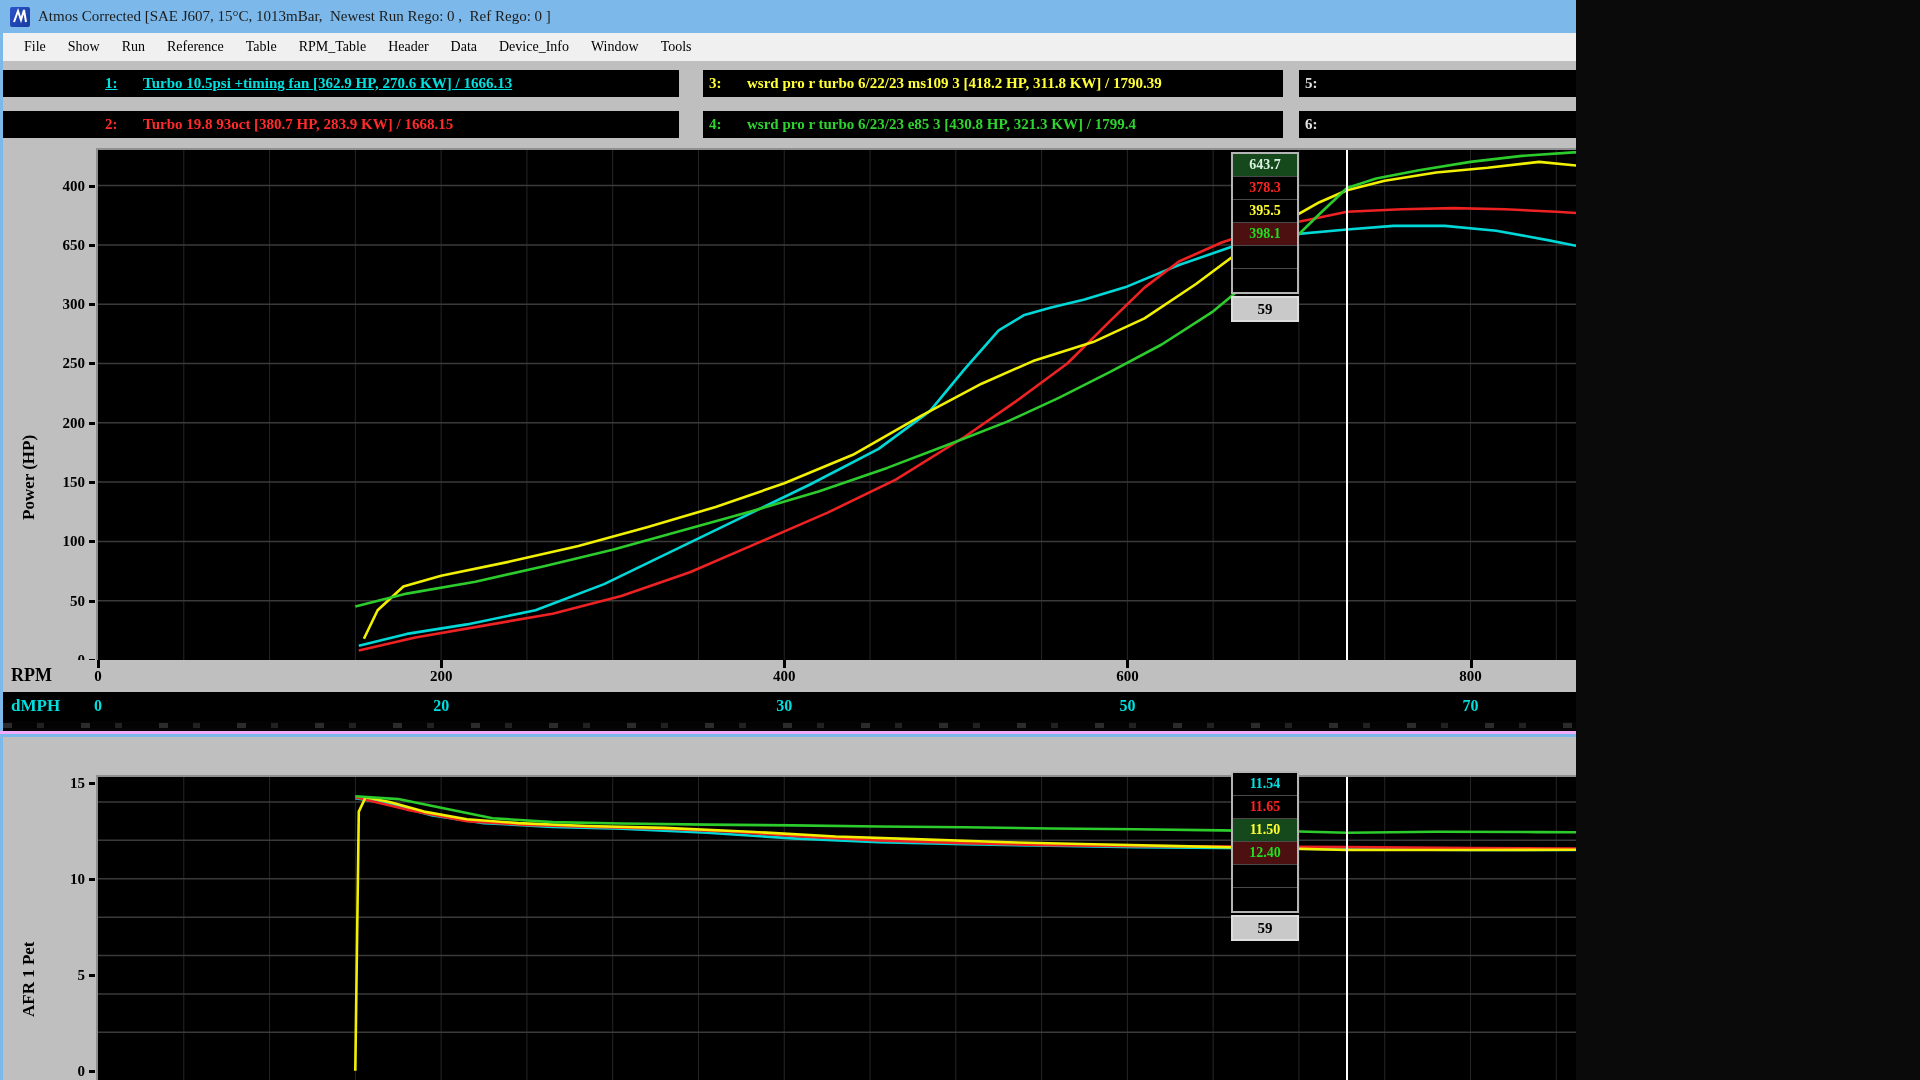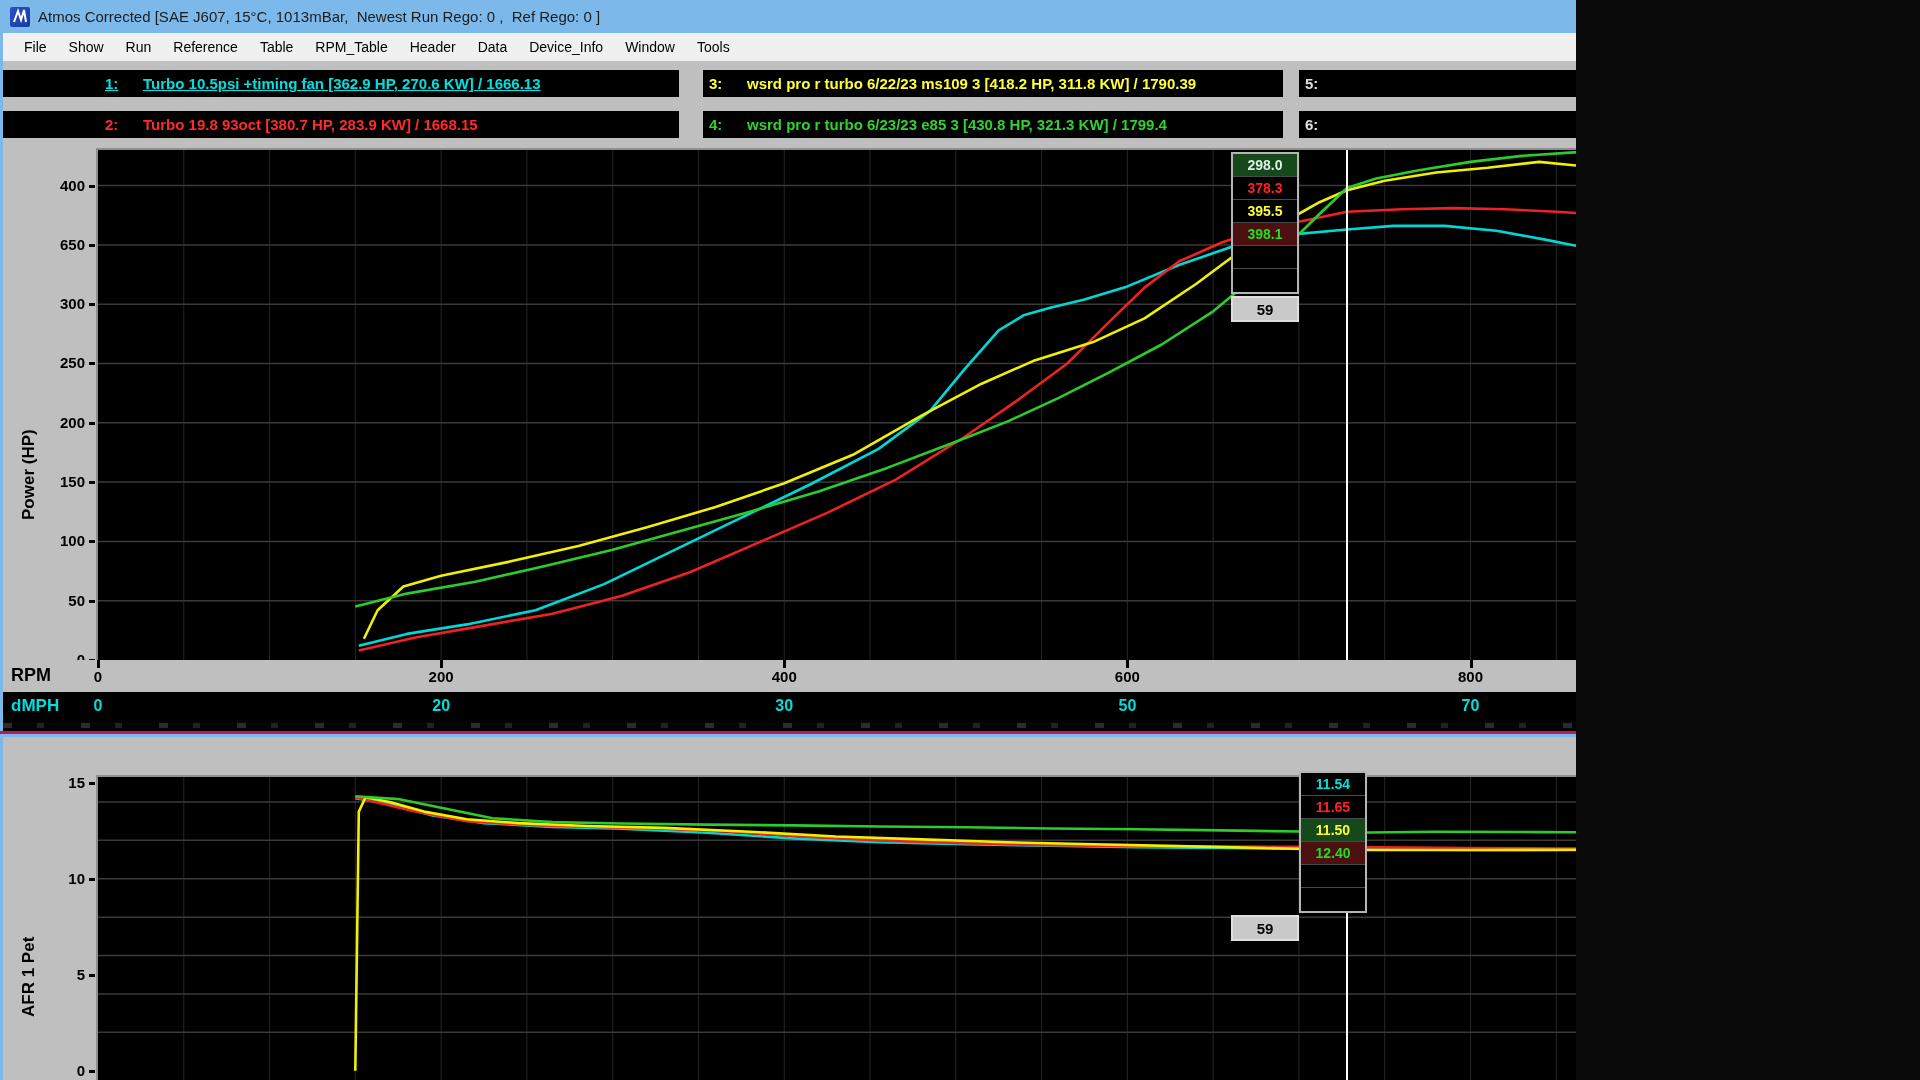--- a/index.html
+++ b/index.html
@@ -1,18 +1,18 @@
 <!DOCTYPE html>
 <html><head>
 <meta charset="utf-8">
 <style>
   html,body{margin:0;padding:0;background:#0a0a0a;}
   *{box-sizing:border-box;}
   #stage{position:relative;width:1576px;height:1080px;overflow:hidden;
-         font-family:Liberation Sans, sans-serif;background:#be185d;}
+         font-family:Liberation Serif, serif;background:#f0abfc;}
   
   .win{position:absolute;left:0;width:1920px;border-left:3px solid #7cb9ea;border-right:3px solid #7cb9ea;}
   #win1{top:0;height:731px;border-bottom:3px solid #7cb9ea;background:#bfbfbf;}
   #win2{top:734px;height:346px;border-top:3px solid #7cb9ea;background:#bfbfbf;}
   .titlebar{position:absolute;left:0;right:0;top:0;height:33px;background:#7cb9ea;
             display:flex;align-items:center;color:#1c1c1c;font-size:15px;white-space:pre;}
   .appicon{width:20px;height:20px;margin:0 8px 0 7px;border-radius:2px;
            background:linear-gradient(135deg,#2a53c9,#173a9e);position:relative;flex:0 0 auto;}
   .appicon svg{position:absolute;inset:0;}
   .winbtns{position:absolute;right:0;top:0;height:33px;display:flex;}
@@ -171,21 +171,21 @@
           <polyline points="260.8,495.8 308.8,483.9 368.9,474.4 437.5,460.2 506.1,434.1 574.7,400.9 643.4,367.7 712.0,334.5 780.6,298.9 832.1,260.9 866.4,219.4 900.7,180.3 926.4,164.9 952.2,157.7 986.5,149.4 1029.4,136.4 1080.9,115.0 1132.3,97.3 1183.8,85.4 1249.0,79.5 1295.3,75.9 1346.8,75.9 1398.2,80.7 1449.7,90.1 1502.9,100.8" fill="none" stroke="#00d8d8" stroke-width="2.6" stroke-linejoin="round"></polyline>
           <polyline points="260.8,500.5 317.4,487.5 386.0,475.6 454.6,463.7 523.3,446.0 591.9,422.2 660.5,392.6 729.1,362.9 797.8,329.7 866.4,287.0 917.9,251.4 969.3,213.5 1012.2,170.8 1046.5,137.6 1080.9,111.5 1123.7,92.5 1166.6,78.3 1209.5,70.0 1249.0,61.7 1303.9,59.3 1355.4,58.1 1406.8,59.3 1458.3,61.7 1509.8,65.2 1561.2,70.0 1626.4,75.9" fill="none" stroke="#ee2222" stroke-width="2.6" stroke-linejoin="round"></polyline>
           <polyline points="265.9,488.7 279.6,460.2 305.4,436.5 343.1,425.8 411.8,411.6 480.4,396.1 549.0,377.2 617.6,357.0 686.3,333.3 754.9,304.8 823.5,265.7 883.6,233.7 935.0,211.1 995.1,192.1 1046.5,168.4 1098.0,134.0 1140.9,102.0 1183.8,73.5 1221.5,52.2 1249.0,40.3 1286.7,30.8 1338.2,22.5 1389.7,17.8 1441.1,11.9 1489.2,16.6 1544.1,9.5 1595.5,5.9 1643.6,13.0 1689.9,22.5 1719.1,26.1" fill="none" stroke="#f0f000" stroke-width="2.6" stroke-linejoin="round"></polyline>
           <polyline points="257.3,456.6 308.8,443.6 377.4,431.7 446.1,416.3 514.7,399.7 583.3,380.7 651.9,361.7 720.6,341.6 789.2,317.9 857.8,291.8 909.3,271.6 960.8,247.9 1012.2,221.8 1063.7,194.5 1115.2,161.3 1158.1,125.7 1192.4,92.5 1221.5,64.0 1249.0,38.0 1278.2,28.5 1321.0,20.2 1372.5,11.9 1424.0,5.9 1475.5,2.4 1526.9,1.2 1578.4,2.4 1631.6,5.9" fill="none" stroke="#2ccc2c" stroke-width="2.6" stroke-linejoin="round"></polyline>
         </svg>
       <div class="cursorline" style="left:1248px;top:0;height:510px"></div>
     </div>
     <div class="rightpad" style="left:1907px;top:148px;width:10px;height:514px"></div>
 
     <div class="vbox" id="power-vbox" style="left:1228px;top:152px">
-        <div class="vcell" style="color: rgb(218, 242, 226); background: rgb(21, 72, 27);">298.0</div>
+        <div class="vcell" style="color: rgb(218, 242, 226); background: rgb(21, 72, 27);">643.7</div>
         <div class="vcell" style="color: rgb(255, 34, 34); background: rgb(0, 0, 0);">378.3</div>
         <div class="vcell" style="color: rgb(255, 255, 46); background: rgb(0, 0, 0);">395.5</div>
         <div class="vcell" style="color: rgb(31, 223, 31); background: rgb(76, 16, 16);">398.1</div>
         <div class="vcell" style="color: rgb(0, 0, 0); background: rgb(0, 0, 0);"></div>
         <div class="vcell" style="color: rgb(0, 0, 0); background: rgb(0, 0, 0);"></div>
       </div>
     <div class="vfoot" id="power-vfoot" style="left:1228px;top:296px">59</div>
 
     <div id="rpmrow">
       <span id="rpmlabel">RPM</span>
@@ -260,21 +260,21 @@
           <line x1="0" x2="1810" y1="24.96000000000001" y2="24.96000000000001" stroke="#3a3a3a" stroke-width="1.5"></line>
           <polyline points="257.3,21.1 291.7,26.9 334.5,38.4 386.0,46.1 454.6,49.9 523.3,51.8 609.1,55.7 694.8,61.4 780.6,65.3 866.4,67.2 952.2,68.7 1038.0,70.1 1123.7,71.0 1200.9,71.8 1249.0,72.2 1372.5,73.0 1502.9,73.0" fill="none" stroke="#00d8d8" stroke-width="2.6" stroke-linejoin="round"></polyline>
           <polyline points="257.3,20.2 308.8,32.6 368.9,44.2 428.9,48.0 497.5,49.9 566.2,51.8 634.8,54.7 703.4,59.5 780.6,63.4 866.4,66.2 952.2,68.2 1038.0,69.1 1132.3,69.5 1200.9,69.9 1249.0,70.1 1372.5,71.0 1509.8,71.8 1626.4,72.0" fill="none" stroke="#ee2222" stroke-width="2.6" stroke-linejoin="round"></polyline>
           <polyline points="257.3,293.8 260.8,34.6 267.6,20.2 291.7,25.0 326.0,34.6 368.9,42.2 420.3,46.1 489.0,49.0 566.2,50.9 651.9,54.7 737.7,59.5 823.5,62.4 909.3,65.3 995.1,67.2 1080.9,69.1 1166.6,71.0 1249.0,73.0 1372.5,73.0 1509.8,72.6 1719.1,72.0" fill="none" stroke="#f0f000" stroke-width="2.6" stroke-linejoin="round"></polyline>
           <polyline points="257.3,19.2 300.2,22.1 343.1,30.7 394.6,41.3 454.6,45.1 523.3,46.5 609.1,47.6 694.8,48.4 780.6,49.5 866.4,50.3 952.2,51.5 1038.0,52.2 1123.7,53.4 1200.9,54.5 1249.0,55.7 1338.2,54.7 1441.1,55.1 1544.1,55.7 1631.6,55.7" fill="none" stroke="#2ccc2c" stroke-width="2.6" stroke-linejoin="round"></polyline>
         </svg>
       <div class="cursorline" style="left:1248px;top:0;height:306px"></div>
     </div>
     <div class="rightpad" style="left:1907px;top:38px;width:10px;height:308px"></div>
 
-    <div class="vbox" id="afr-vbox" style="left:1296px;top:34px">
+    <div class="vbox" id="afr-vbox" style="left:1228px;top:34px">
         <div class="vcell" style="color: rgb(0, 224, 224); background: rgb(0, 0, 0);">11.54</div>
         <div class="vcell" style="color: rgb(255, 34, 34); background: rgb(0, 0, 0);">11.65</div>
         <div class="vcell" style="color: rgb(255, 255, 46); background: rgb(21, 72, 27);">11.50</div>
         <div class="vcell" style="color: rgb(31, 223, 31); background: rgb(76, 16, 16);">12.40</div>
         <div class="vcell" style="color: rgb(0, 0, 0); background: rgb(0, 0, 0);"></div>
         <div class="vcell" style="color: rgb(0, 0, 0); background: rgb(0, 0, 0);"></div>
       </div>
     <div class="vfoot" id="afr-vfoot" style="left:1228px;top:178px">59</div>
   </div>
 

